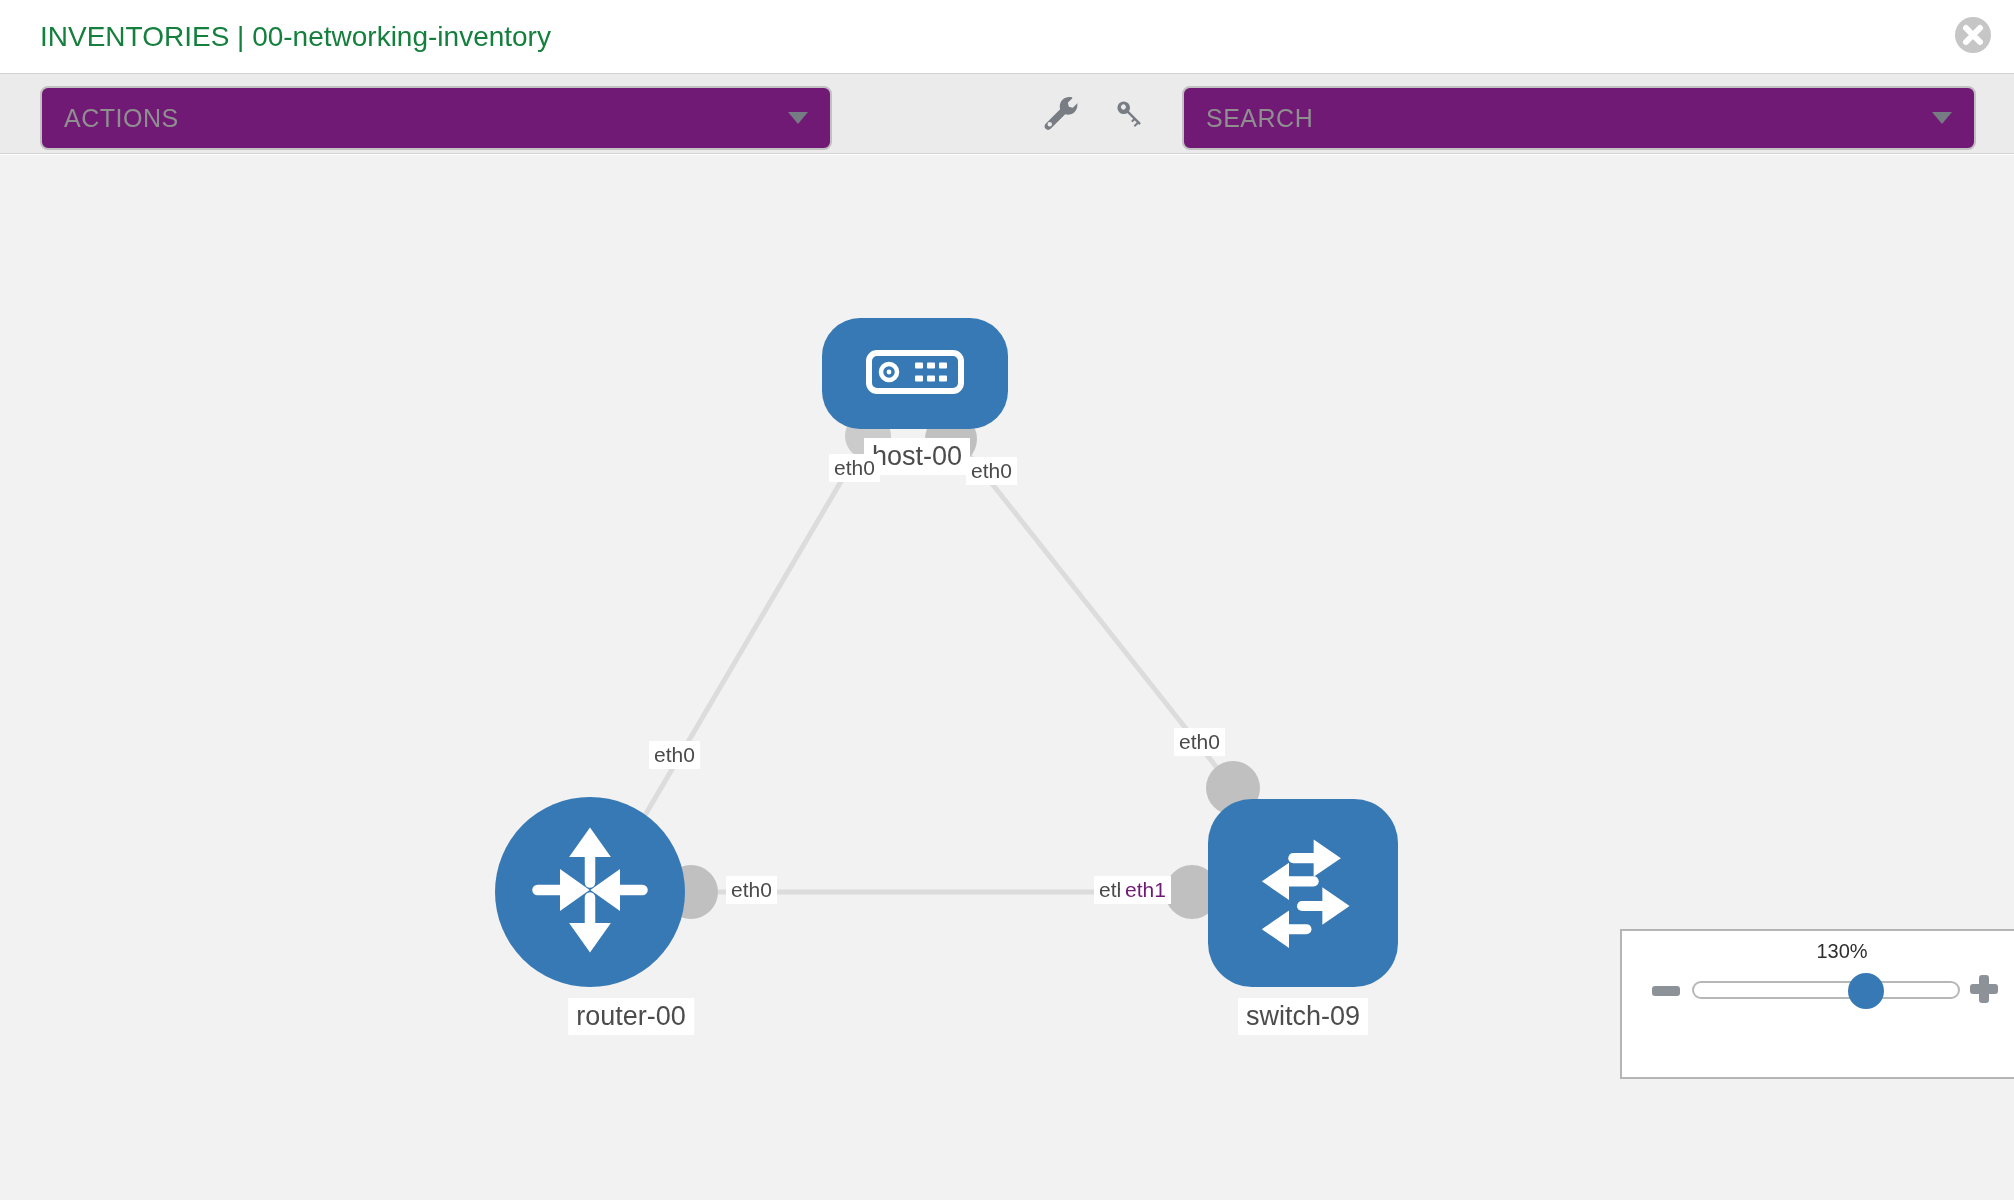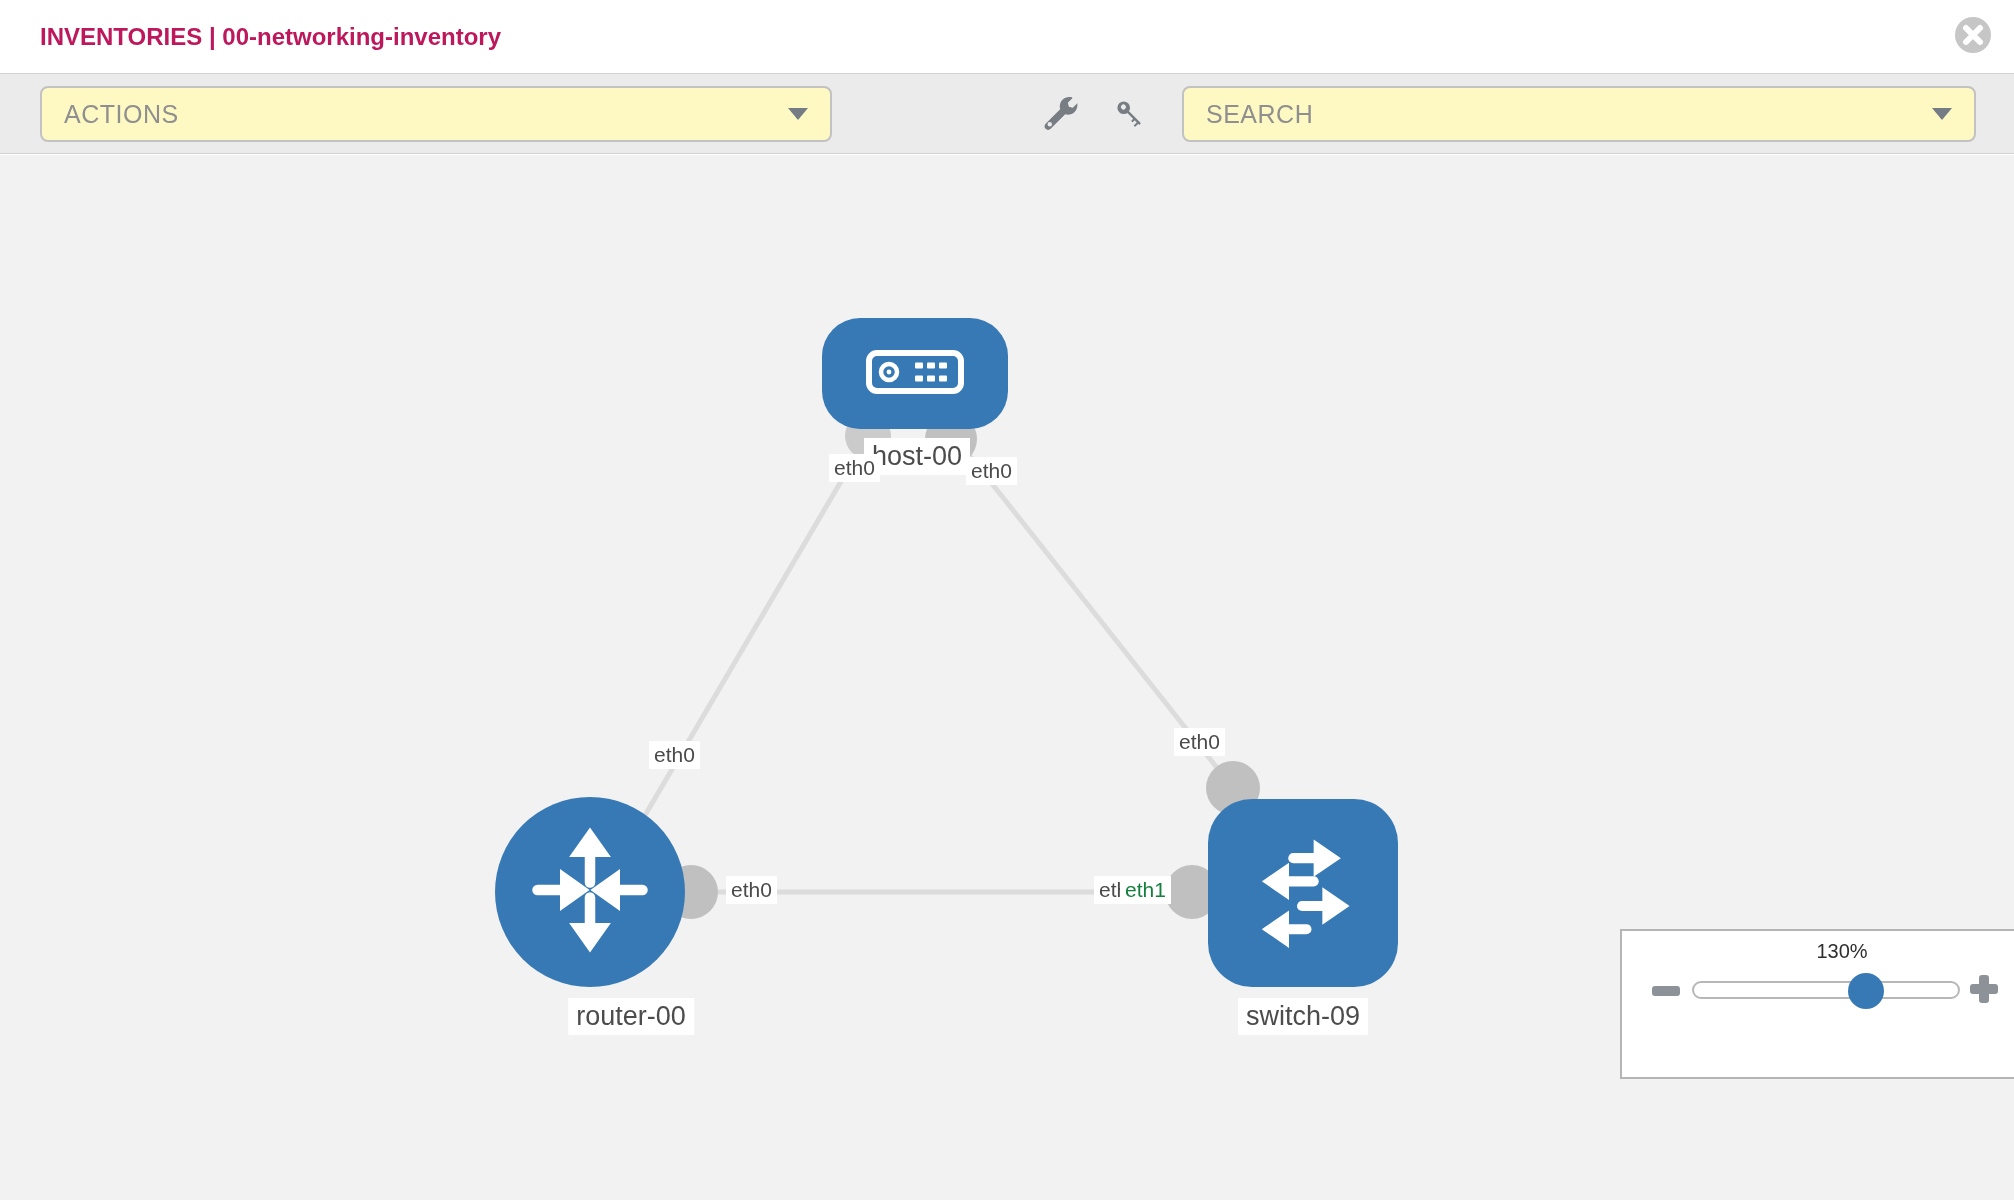--- a/index.html
+++ b/index.html
@@ -2,27 +2,27 @@
 <html><head>
 <meta charset="utf-8">
 <style>
   * { margin:0; padding:0; box-sizing:border-box; }
   html,body { width:2014px; height:1200px; }
   body { font-family:"Liberation Sans", sans-serif; background:#fff; }
   #app { position:relative; width:2014px; height:1200px; overflow:hidden; background:#fff; }
 
   
   .header { position:absolute; left:0; top:0; width:2014px; height:73px; background:#ffffff; }
-  .page-title { position:absolute; left:40px; top:0; line-height:73px; font-size:24px; font-weight:bold; color:#be185d; }
+  .page-title { position:absolute; left:40px; top:0; line-height:73px; font-size:28px; font-weight:normal; color:#15803d; }
   .close-btn { position:absolute; left:1954px; top:16px; width:38px; height:38px; cursor:pointer; }
 
   
   .toolbar { position:absolute; left:0; top:73px; width:2014px; height:81px; background:#ebebeb;
              border-top:1px solid #d2d2d2; border-bottom:1px solid #d2d2d2; }
-  .select-box { position:absolute; top:12px; height:56px; background:#fef9c3; border:2px solid #c2c2c2;
+  .select-box { position:absolute; top:12px; height:64px; background:#701a75; border:2px solid #c2c2c2;
                 border-radius:8px; display:flex; align-items:center; padding:0 22px; cursor:pointer; }
   .select-box .label { font-size:25px; color:#8f8f8f; letter-spacing:0.5px; }
   .caret { width:0; height:0; border-left:10px solid transparent; border-right:10px solid transparent;
            border-top:12px solid #767c84; margin-left:auto; }
   .actions-box { left:40px; width:792px; }
   .search-box { left:1182px; width:794px; }
   .tool-btn { position:absolute; top:18px; width:46px; height:46px; display:flex; align-items:center;
               justify-content:center; cursor:pointer; }
   .wrench-btn { left:1038px; }
   .key-btn { left:1106px; }
@@ -34,21 +34,21 @@
   .node { position:absolute; background:#3779b5; display:flex; align-items:center; justify-content:center; cursor:pointer; }
   .node-host   { left:822px; top:163px; width:186px; height:111px; border-radius:38px; }
   .node-router { left:495px; top:642px; width:190px; height:190px; border-radius:50%; }
   .node-switch { left:1208px; top:644px; width:190px; height:188px; border-radius:44px; }
 
   .nlabel { position:absolute; background:#ffffff; color:#4c4c4c; font-size:27px; padding:3px 8px;
             transform:translateX(-50%); white-space:nowrap; }
   .plabel { position:absolute; background:#ffffff; color:#4a4a4a; font-size:21px; padding:2px 5px; white-space:nowrap; }
   .plabel-stack { position:absolute; white-space:nowrap; }
   .plabel-stack .p-under { position:absolute; left:0; top:0; background:#ffffff; color:#4a4a4a; font-size:21px; padding:2px 5px; }
-  .plabel-stack .p-over  { position:absolute; left:26px; top:0; background:#ffffff; color:#15803d; font-size:21px; padding:2px 5px; }
+  .plabel-stack .p-over  { position:absolute; left:26px; top:0; background:#ffffff; color:#701a75; font-size:21px; padding:2px 5px; }
 
   
   .zoom-panel { position:absolute; left:1620px; top:774px; width:420px; height:150px; background:#ffffff;
                 border:2px solid #b5b5b5; }
   .zoom-value { position:absolute; left:0; top:9px; width:440px; text-align:center; font-size:20px; color:#2e2e2e; }
   .zoom-minus { position:absolute; left:30px; top:52px; width:28px; height:12px; cursor:pointer; }
   .zoom-plus  { position:absolute; left:348px; top:44px; width:28px; height:28px; cursor:pointer; }
   .zoom-track { position:absolute; left:70px; top:50px; width:268px; height:18px; background:#ffffff;
                 border:2px solid #b7b7b7; border-radius:10px; cursor:pointer; }
   .zoom-thumb { position:absolute; left:154px; top:-10px; width:36px; height:36px; border-radius:50%;

